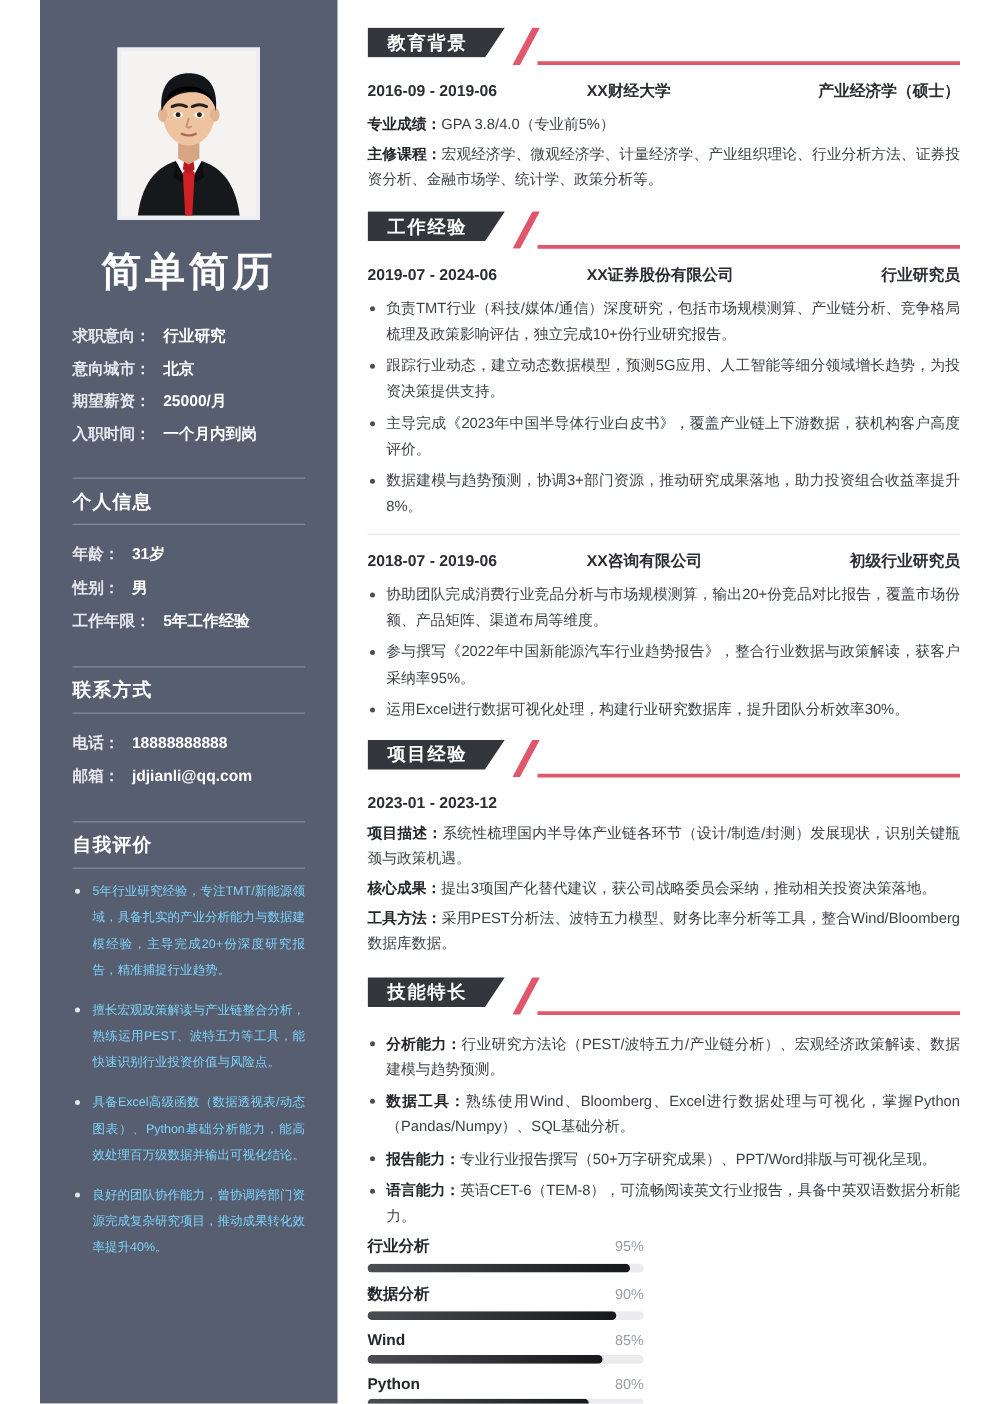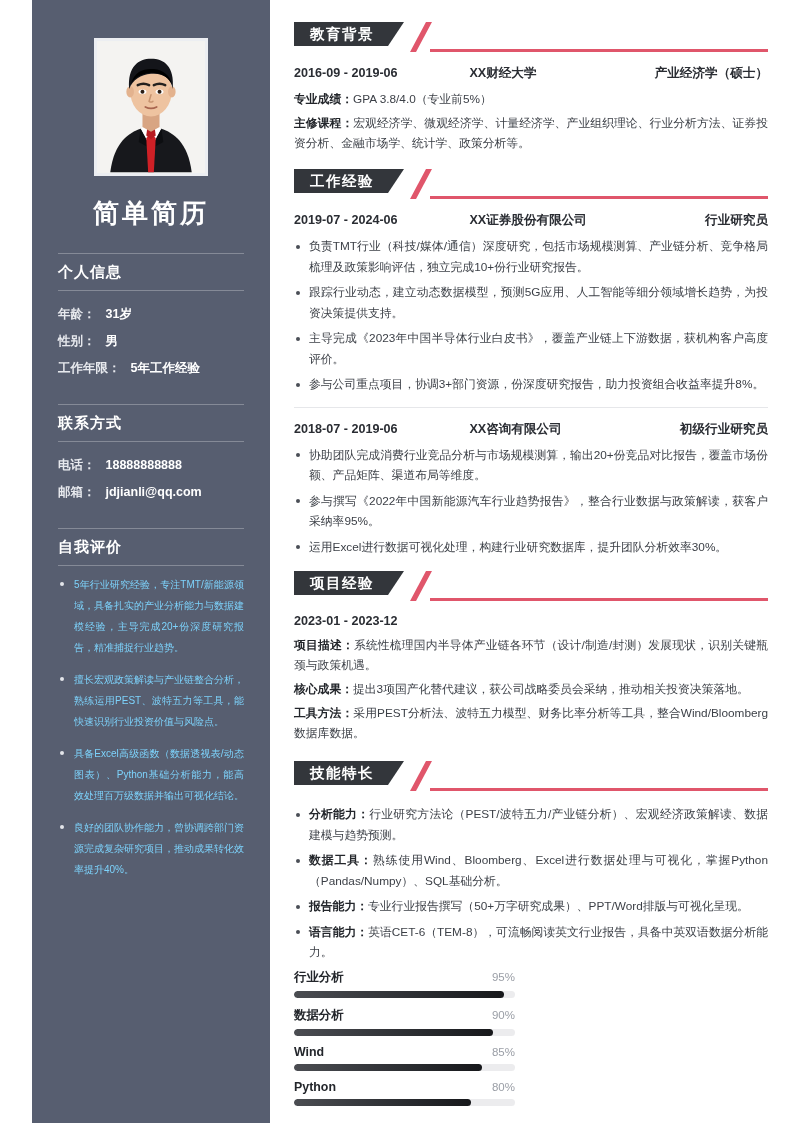--- a/index.html
+++ b/index.html
@@ -17,21 +17,21 @@
     padding:0 0 10px 0; flex:0 0 238px; position:relative;
   }
   .avatar-wrap{ display:flex; justify-content:center; padding-top:38px; }
   .avatar{
     width:114px; height:138px; border:3px solid #eceef2; background:#f2f2f0;
     position:relative; overflow:hidden;
   }
   .avatar svg{ display:block; width:100%; height:100%; }
 
   .resume-title{
-    text-align:center; font-size:26px; font-weight:700; letter-spacing:3px;
+    text-align:center; font-size:32px; font-weight:700; letter-spacing:3px;
     margin-top:20px; margin-bottom:16px; color:#ffffff;
   }
 
   .kv-list{ padding:0 26px; }
   .kv{ display:flex; font-size:12.5px; line-height:26px; color:#f2f3f6; }
   .kv .k{ font-weight:700; color:#e7e9ee; white-space:nowrap; }
   .kv .v{ font-weight:700; margin-left:10px; color:#ffffff; }
 
   .sb-section{ padding:0 26px; margin-top:22px; }
   .sb-rule{ height:1px; background:rgba(255,255,255,.28); }
@@ -156,20 +156,38 @@
           <circle cx="66" cy="53" r="2.1" fill="#2a1d14"></circle>
 
           <path d="M57 56 L55 63 q2 1.5 4 0" stroke="#c79470" stroke-width="1.6" fill="none" stroke-linecap="round"></path>
           <path d="M51 69 q6 3 12 0" stroke="#a8654f" stroke-width="1.8" fill="none" stroke-linecap="round"></path>
         </svg>
       </div>
     </div>
 
     <div class="resume-title">简单简历</div>
 
+    <div class="kv-list">
+      <div class="kv">
+        <span class="k">求职意向：</span>
+        <span class="v">行业研究</span>
+      </div>
+      <div class="kv">
+        <span class="k">意向城市：</span>
+        <span class="v">北京</span>
+      </div>
+      <div class="kv">
+        <span class="k">期望薪资：</span>
+        <span class="v">25000/月</span>
+      </div>
+      <div class="kv">
+        <span class="k">入职时间：</span>
+        <span class="v">一个月内到岗</span>
+      </div>
+    </div>
 
     <section class="sb-section">
       <div class="sb-rule"></div>
       <div class="sb-title">个人信息</div>
       <div class="sb-rule"></div>
       <div class="sb-body">
         <div class="kv">
           <span class="k">年龄：</span>
           <span class="v">31岁</span>
         </div>
@@ -242,21 +260,21 @@
       <div class="entry">
         <div class="entry-row">
           <span class="date">2019-07 - 2024-06</span>
           <span class="org">XX证券股份有限公司</span>
           <span class="role">行业研究员</span>
         </div>
         <ul class="bullets">
           <li>负责TMT行业（科技/媒体/通信）深度研究，包括市场规模测算、产业链分析、竞争格局梳理及政策影响评估，独立完成10+份行业研究报告。</li>
           <li>跟踪行业动态，建立动态数据模型，预测5G应用、人工智能等细分领域增长趋势，为投资决策提供支持。</li>
           <li>主导完成《2023年中国半导体行业白皮书》，覆盖产业链上下游数据，获机构客户高度评价。</li>
-          <li>参与公司重点项目，协调3+部门资源，份深度研究报告，助力投资组合收益率提升8%。</li>
+          <li>数据建模与趋势预测，协调3+部门资源，推动研究成果落地，助力投资组合收益率提升8%。</li>
         </ul>
       </div>
 
       <div class="entry-divider"></div>
 
       <div class="entry">
         <div class="entry-row">
           <span class="date">2018-07 - 2019-06</span>
           <span class="org">XX咨询有限公司</span>
           <span class="role">初级行业研究员</span>

